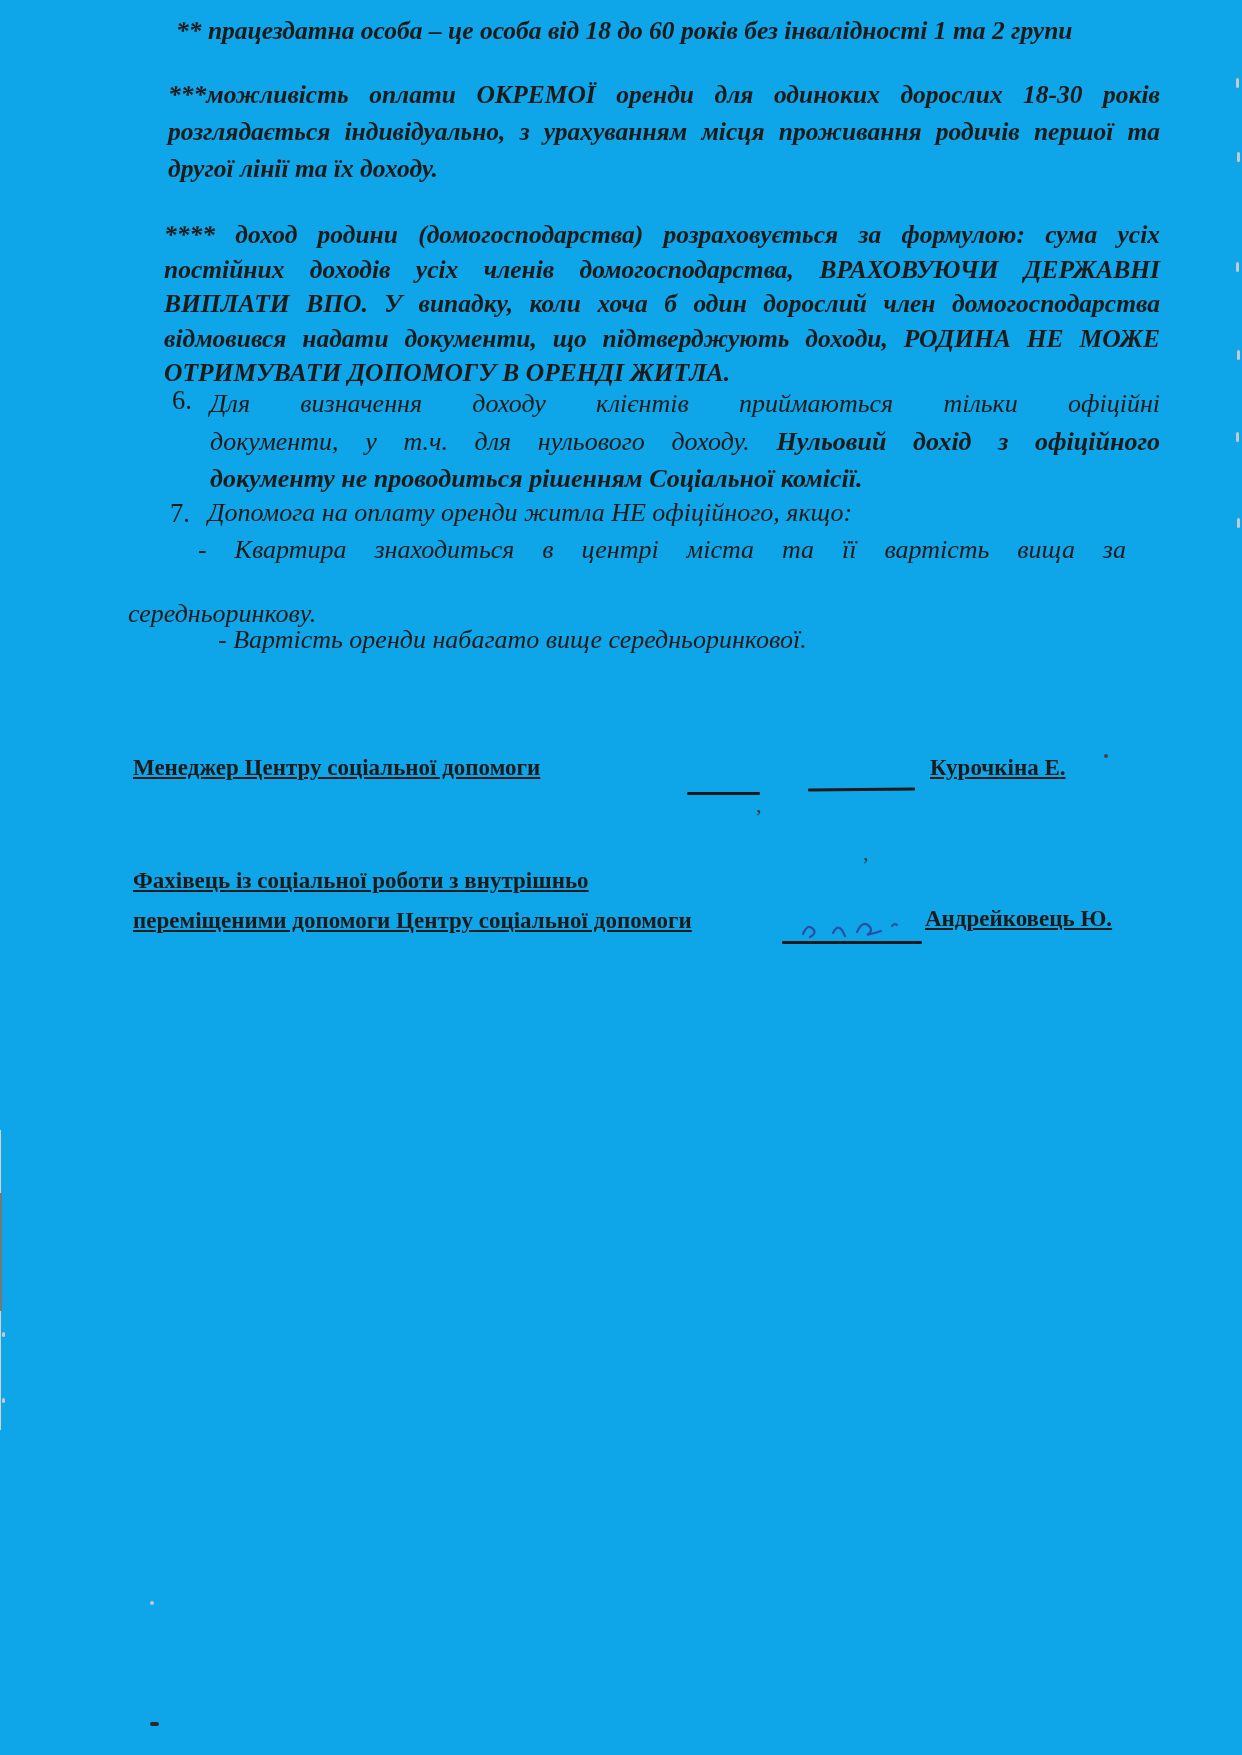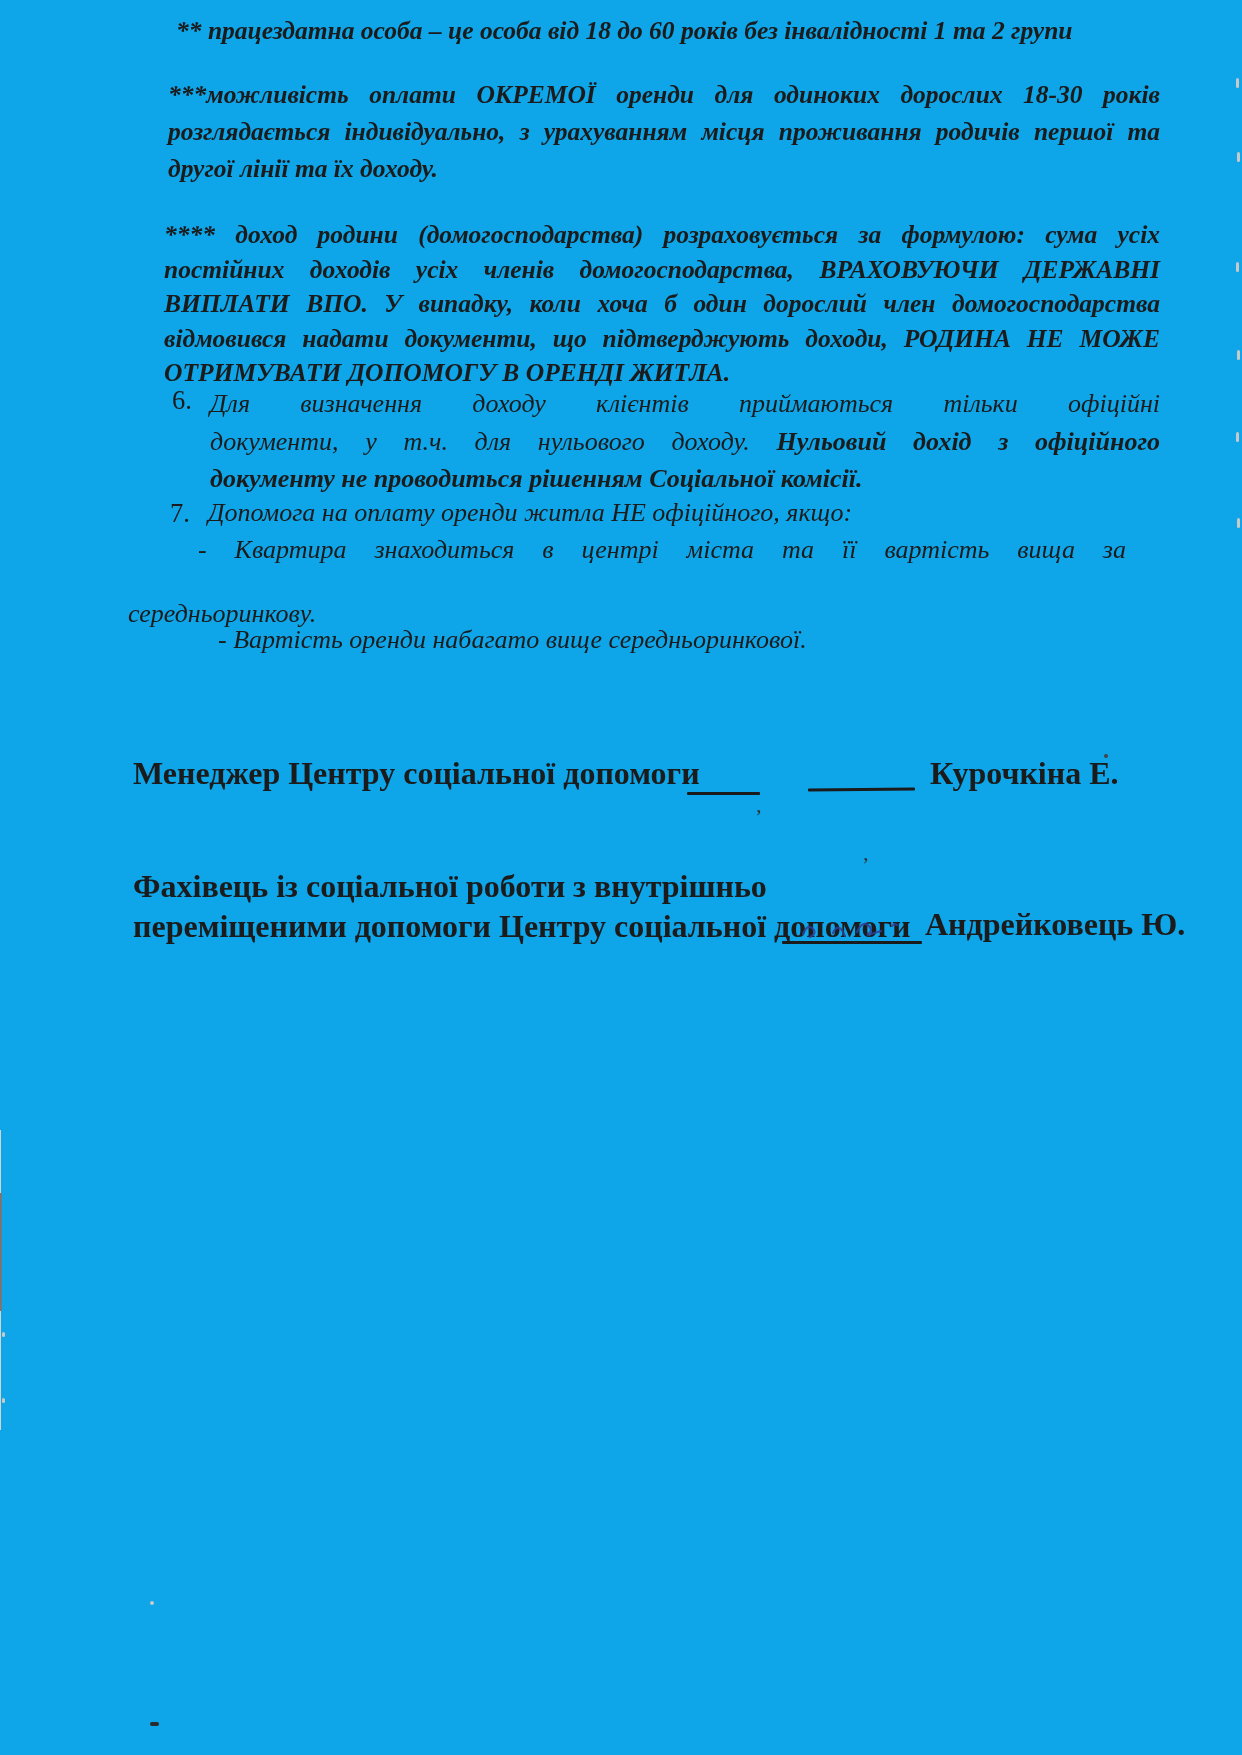--- a/index.html
+++ b/index.html
@@ -24,21 +24,21 @@
     font-size:25.5px;
   }
   .fn .ln{display:block;}
   .stretch{text-align:justify;text-align-last:justify;}
   .nowrapln{white-space:nowrap;}
   
   .body-txt{position:absolute;font-size:26px;font-style:italic;}
   .num{position:absolute;font-size:26.5px;}
   .bold{font-weight:bold;}
   
-  .sig-label{position:absolute;font-size:32px;font-weight:bold;white-space:nowrap;}
+  .sig-label{position:absolute;font-size:23px;font-weight:bold;white-space:nowrap;text-decoration:underline;}
   .sig-line{position:absolute;background:var(--ink);border-radius:1px;}
   .sig-squiggle{position:absolute;color:var(--signature_ink);}
   
   .speck{position:absolute;background:#444;border-radius:2px;}
   .speck.faint{background:#c9c9c9;}
   .edge-line{position:absolute;left:0;width:2px;background:#777;}
   .edge-line.faint{width:1px;background:#d3d3d3;}
   .tickmark{position:absolute;font-size:22px;color:#333;font-family:"Liberation Serif",serif;}
 </style>
 </head>

